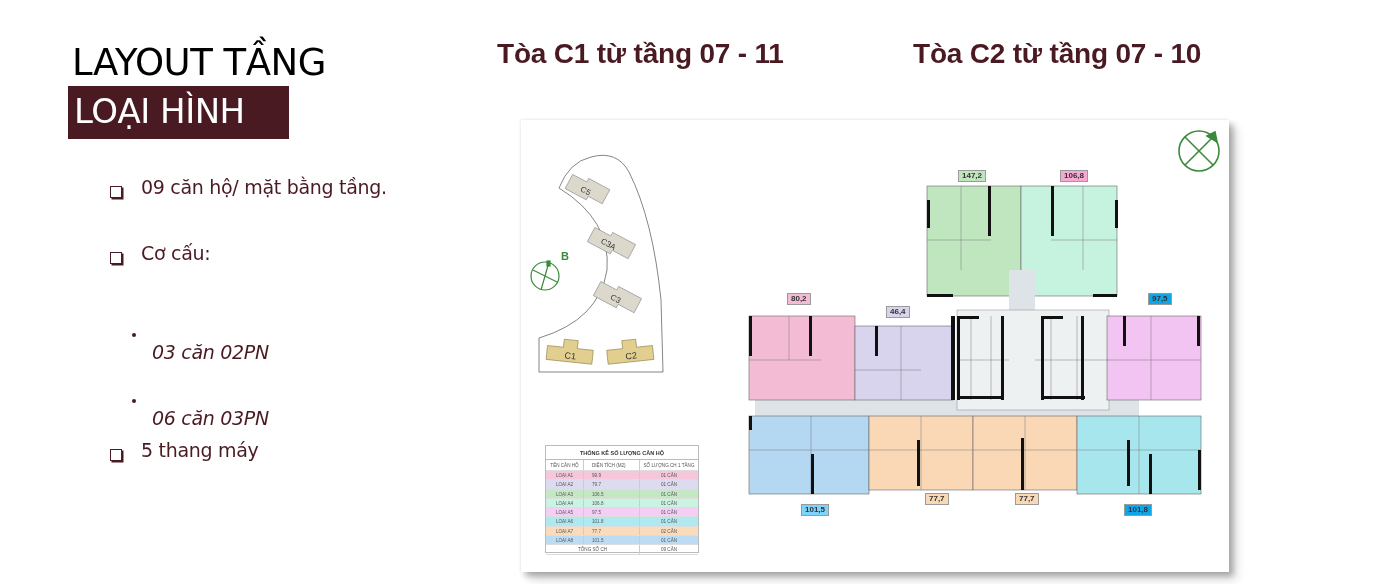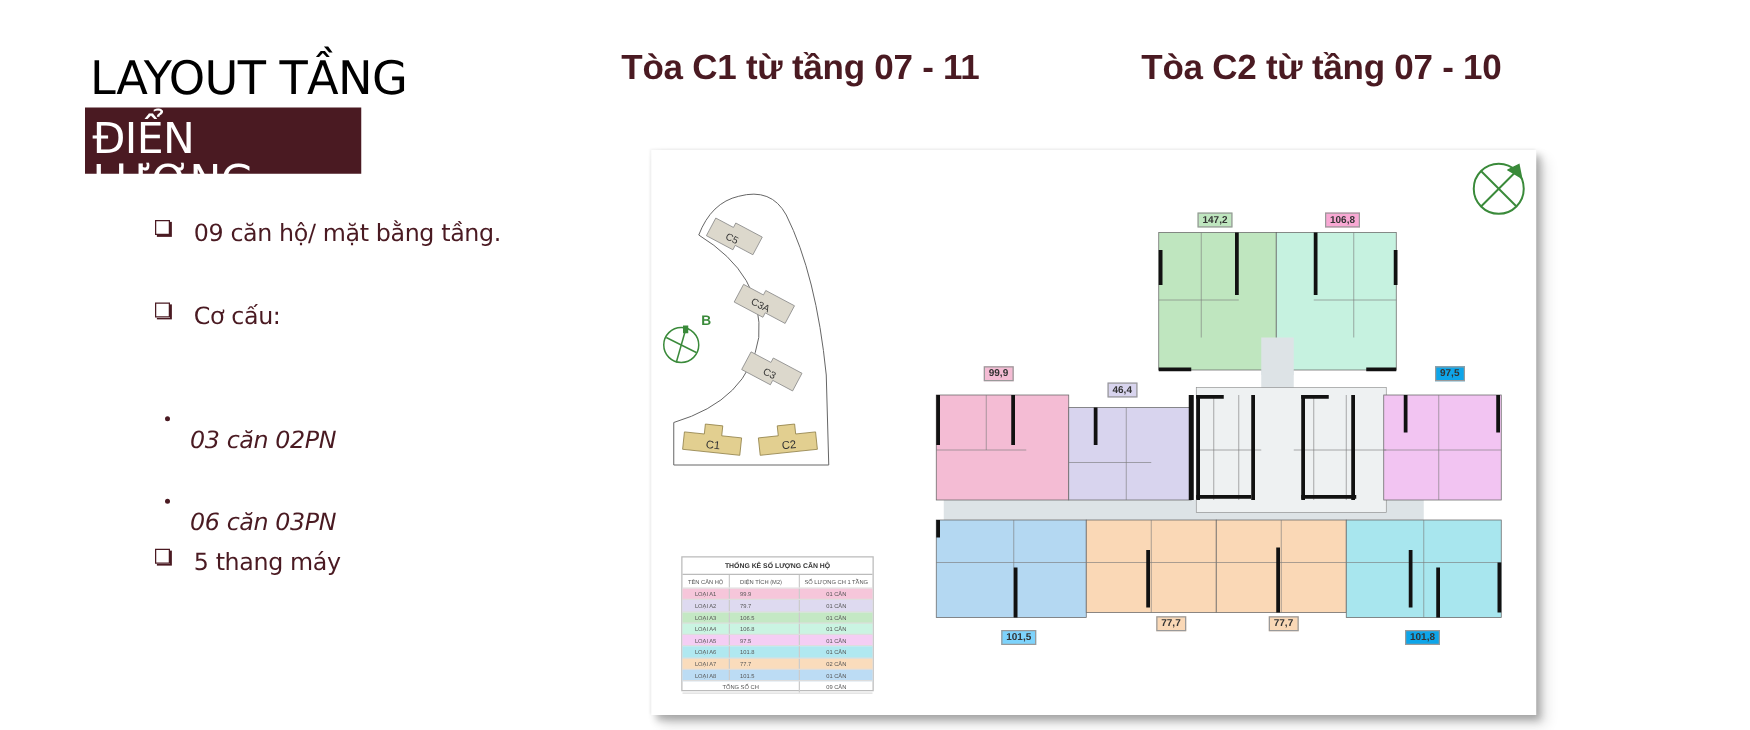--- a/index.html
+++ b/index.html
@@ -14,21 +14,21 @@
   .title-box {
     position: absolute; left: 68px; top: 86px; width: 221px; height: 53px;
     background: #4a1a22;
   }
   .title-line2 {
     position: absolute; left: 6px; top: 8px;
     font-size: 34px; color: #ffffff; letter-spacing: -0.5px; line-height: 1;
   }
 
   .list { position: absolute; left: 110px; top: 0; width: 380px; }
-  .li { position: absolute; left: 14px; display: flex; align-items: flex-start; white-space: nowrap; }
+  .li { position: absolute; left: 0; display: flex; align-items: flex-end; white-space: nowrap; }
   .checkbox {
     width: 12px; height: 12px; border: 1.6px solid #4a1a22;
     box-shadow: 1.5px 1.5px 0 #4a1a22; margin-right: 19px; flex: none;
   }
   .li-text { font-size: 19px; color: #4a1a22; letter-spacing: -0.3px; }
   .sub { position: absolute; left: 22px; display: flex; align-items: center; white-space: nowrap; }
   .dot { width: 4px; height: 4px; border-radius: 50%; background: #4a1a22; margin-right: 16px; flex: none; }
   .sub-text { font-size: 19px; font-style: italic; color: #4a1a22; letter-spacing: -0.3px; margin-top: 34px; }
 
   .heading {
@@ -58,21 +58,21 @@
   .stats-row .c2 { width: 56px; padding-left: 8px; border-right: 0.5px solid #ccc; }
   .stats-row .c3 { flex: 1; text-align: center; }
   .stats-head { height: 11px; line-height: 11px; }
   .stats-total .c1 { width: 94px; text-align: center; }
 </style>
 </head>
 <body>
 
 <div class="title-line1">LAYOUT TẦNG</div>
 <div class="title-box">
-  <div class="title-line2">ĐIỂN LƯỢNG</div>
+  <div class="title-line2">LOẠI HÌNH</div>
 </div>
 
 <div class="list">
   <div class="li" style="top:176px">
     <span class="checkbox"></span>
     <span class="li-text">09 căn hộ/ mặt bằng tầng.</span>
   </div>
   <div class="li" style="top:242px">
     <span class="checkbox"></span>
     <span class="li-text">Cơ cấu:</span>
@@ -215,21 +215,21 @@
         <rect x="606" y="320" width="3" height="46"></rect>
         <rect x="628" y="334" width="3" height="40"></rect>
         <rect x="228" y="296" width="3" height="14"></rect>
         <rect x="677" y="330" width="3" height="40"></rect>
       </g>
     </g>
   </svg>
 
   <div class="area-tag" style="left:437px;top:50px;background:#bfe6bf">147,2</div>
   <div class="area-tag" style="left:539px;top:50px;background:#f9a8d4">106,8</div>
-  <div class="area-tag" style="left:266px;top:173px;background:#f4bcd4">99,9</div>
+  <div class="area-tag" style="left:266px;top:173px;background:#f4bcd4">80,2</div>
   <div class="area-tag" style="left:365px;top:186px;background:#d8d4ee">46,4</div>
   <div class="area-tag" style="left:627px;top:173px;background:#0ea5e9">97,5</div>
   <div class="area-tag" style="left:280px;top:384px;background:#7dd3fc">101,5</div>
   <div class="area-tag" style="left:404px;top:373px;background:#fad8b6">77,7</div>
   <div class="area-tag" style="left:494px;top:373px;background:#fad8b6">77,7</div>
   <div class="area-tag" style="left:603px;top:384px;background:#0ea5e9">101,8</div>
 
   <div class="stats">
     <div class="stats-title">THỐNG KÊ SỐ LƯỢNG CĂN HỘ</div>
     <div class="stats-row stats-head">

